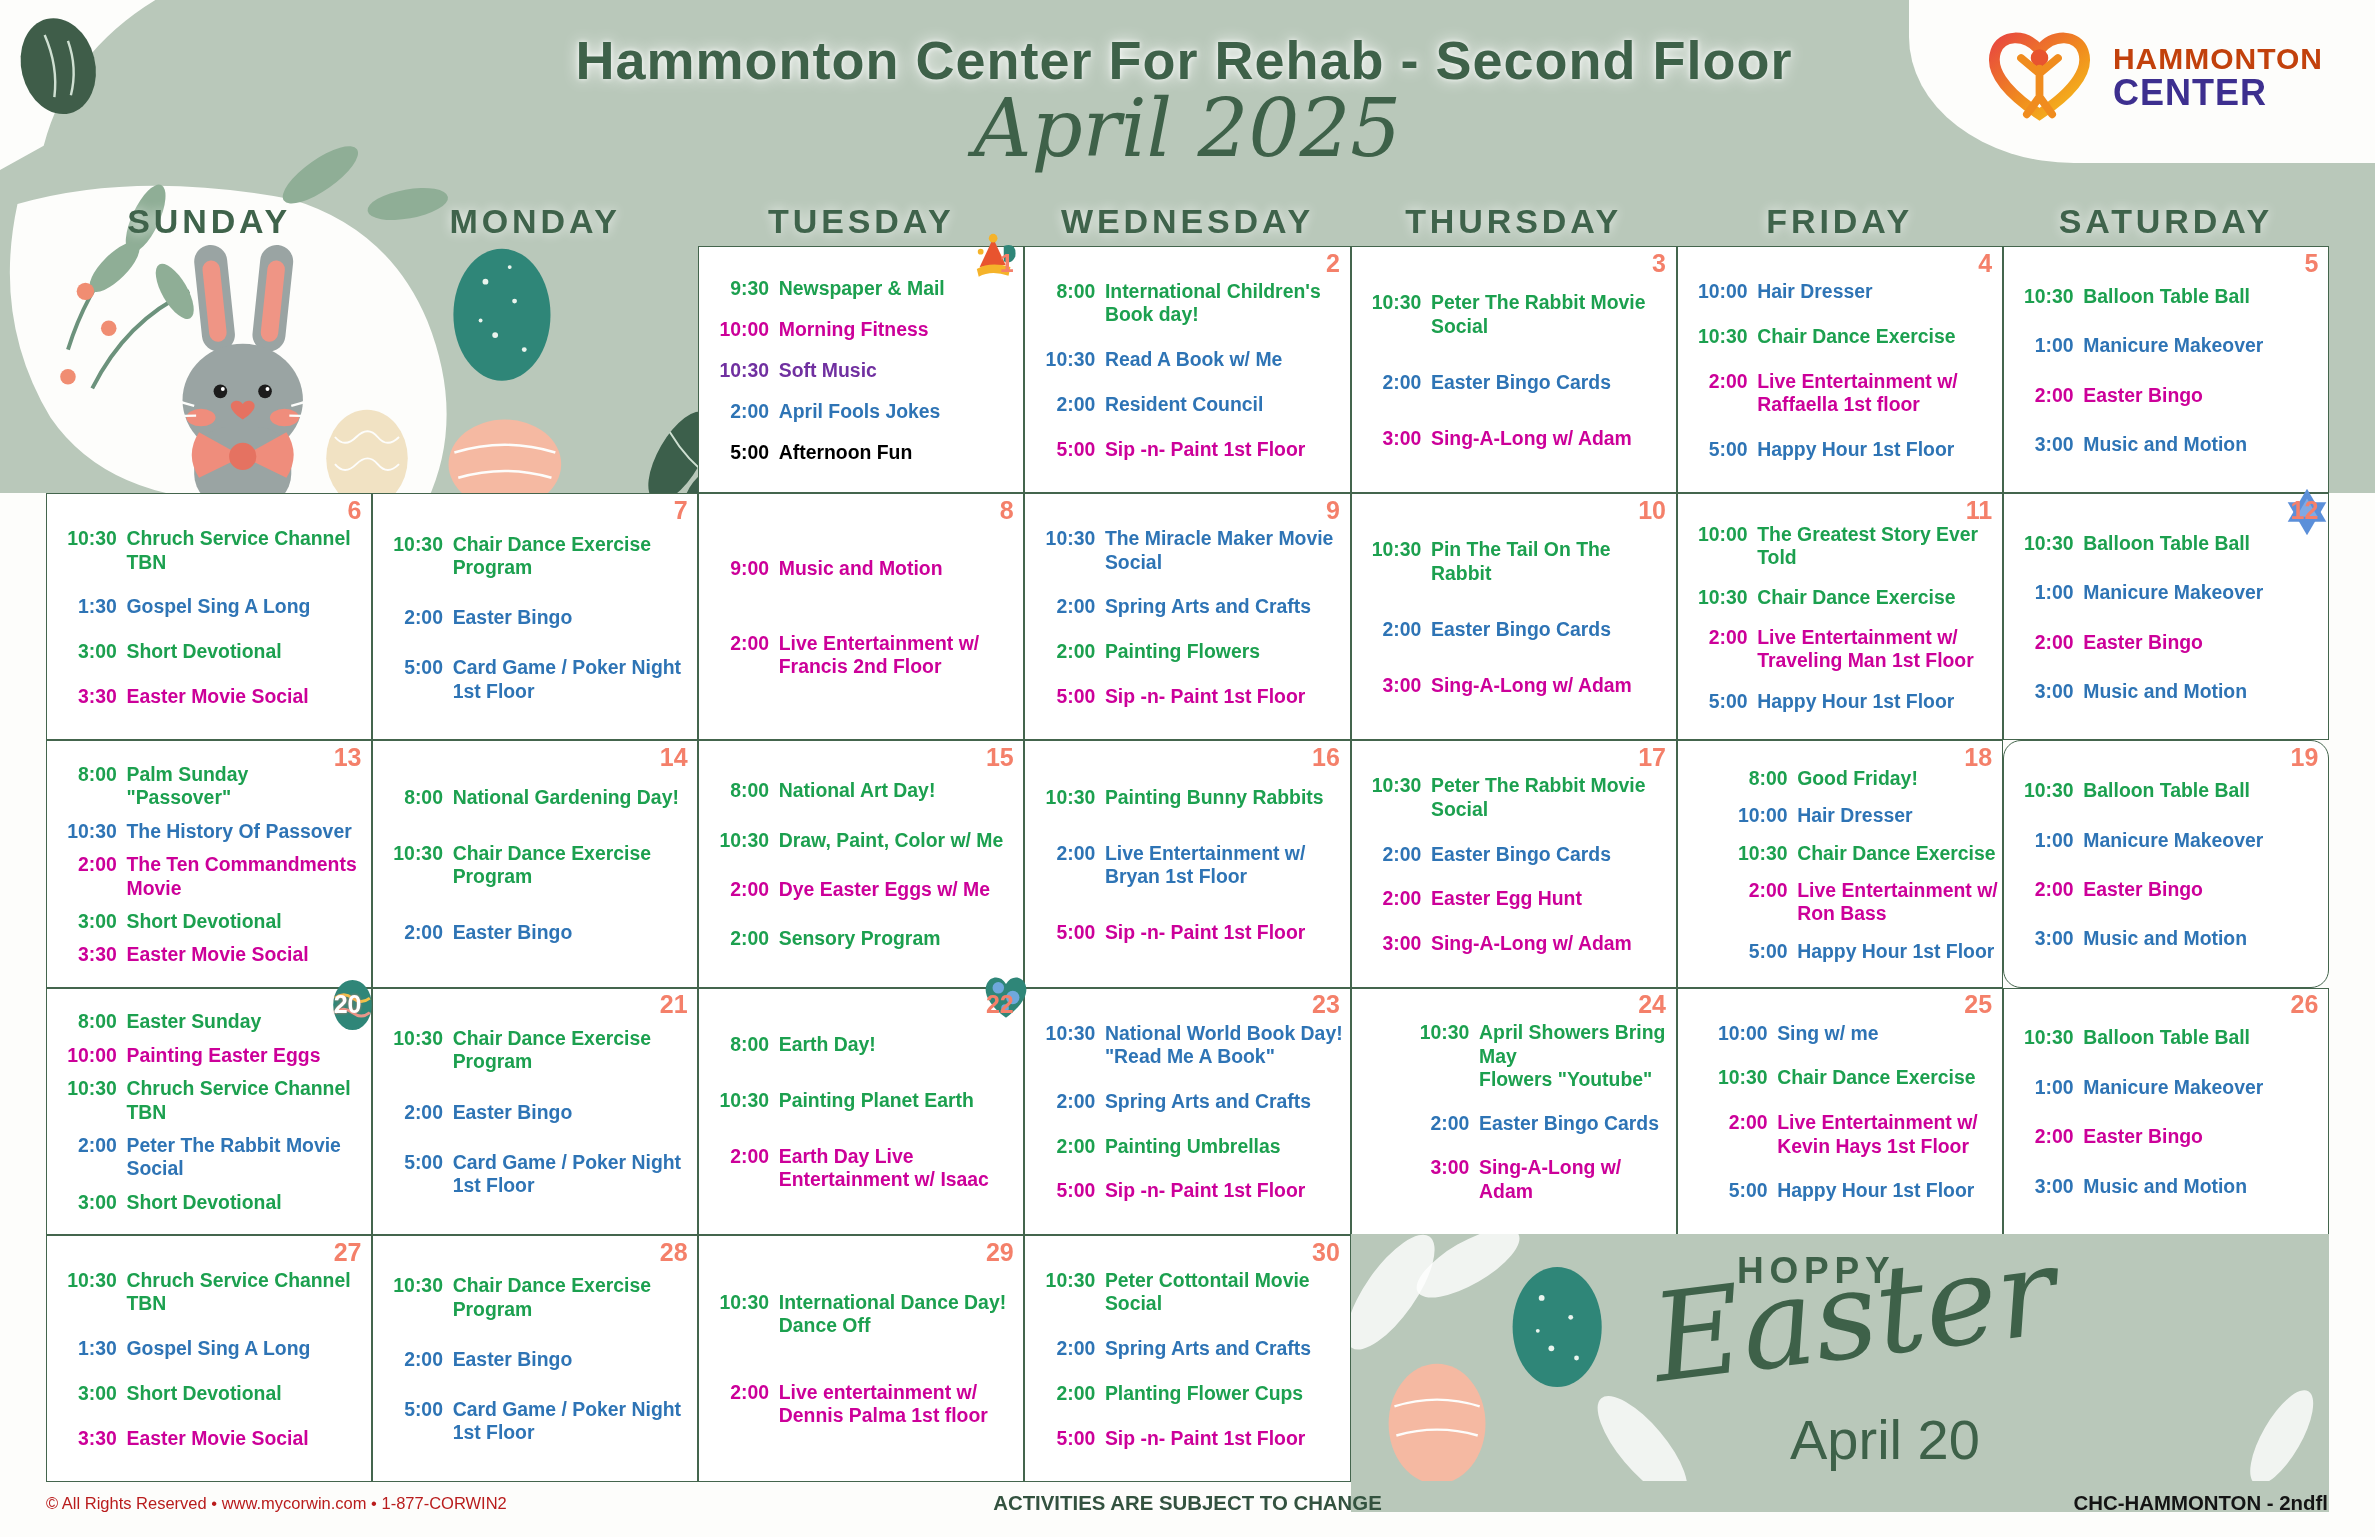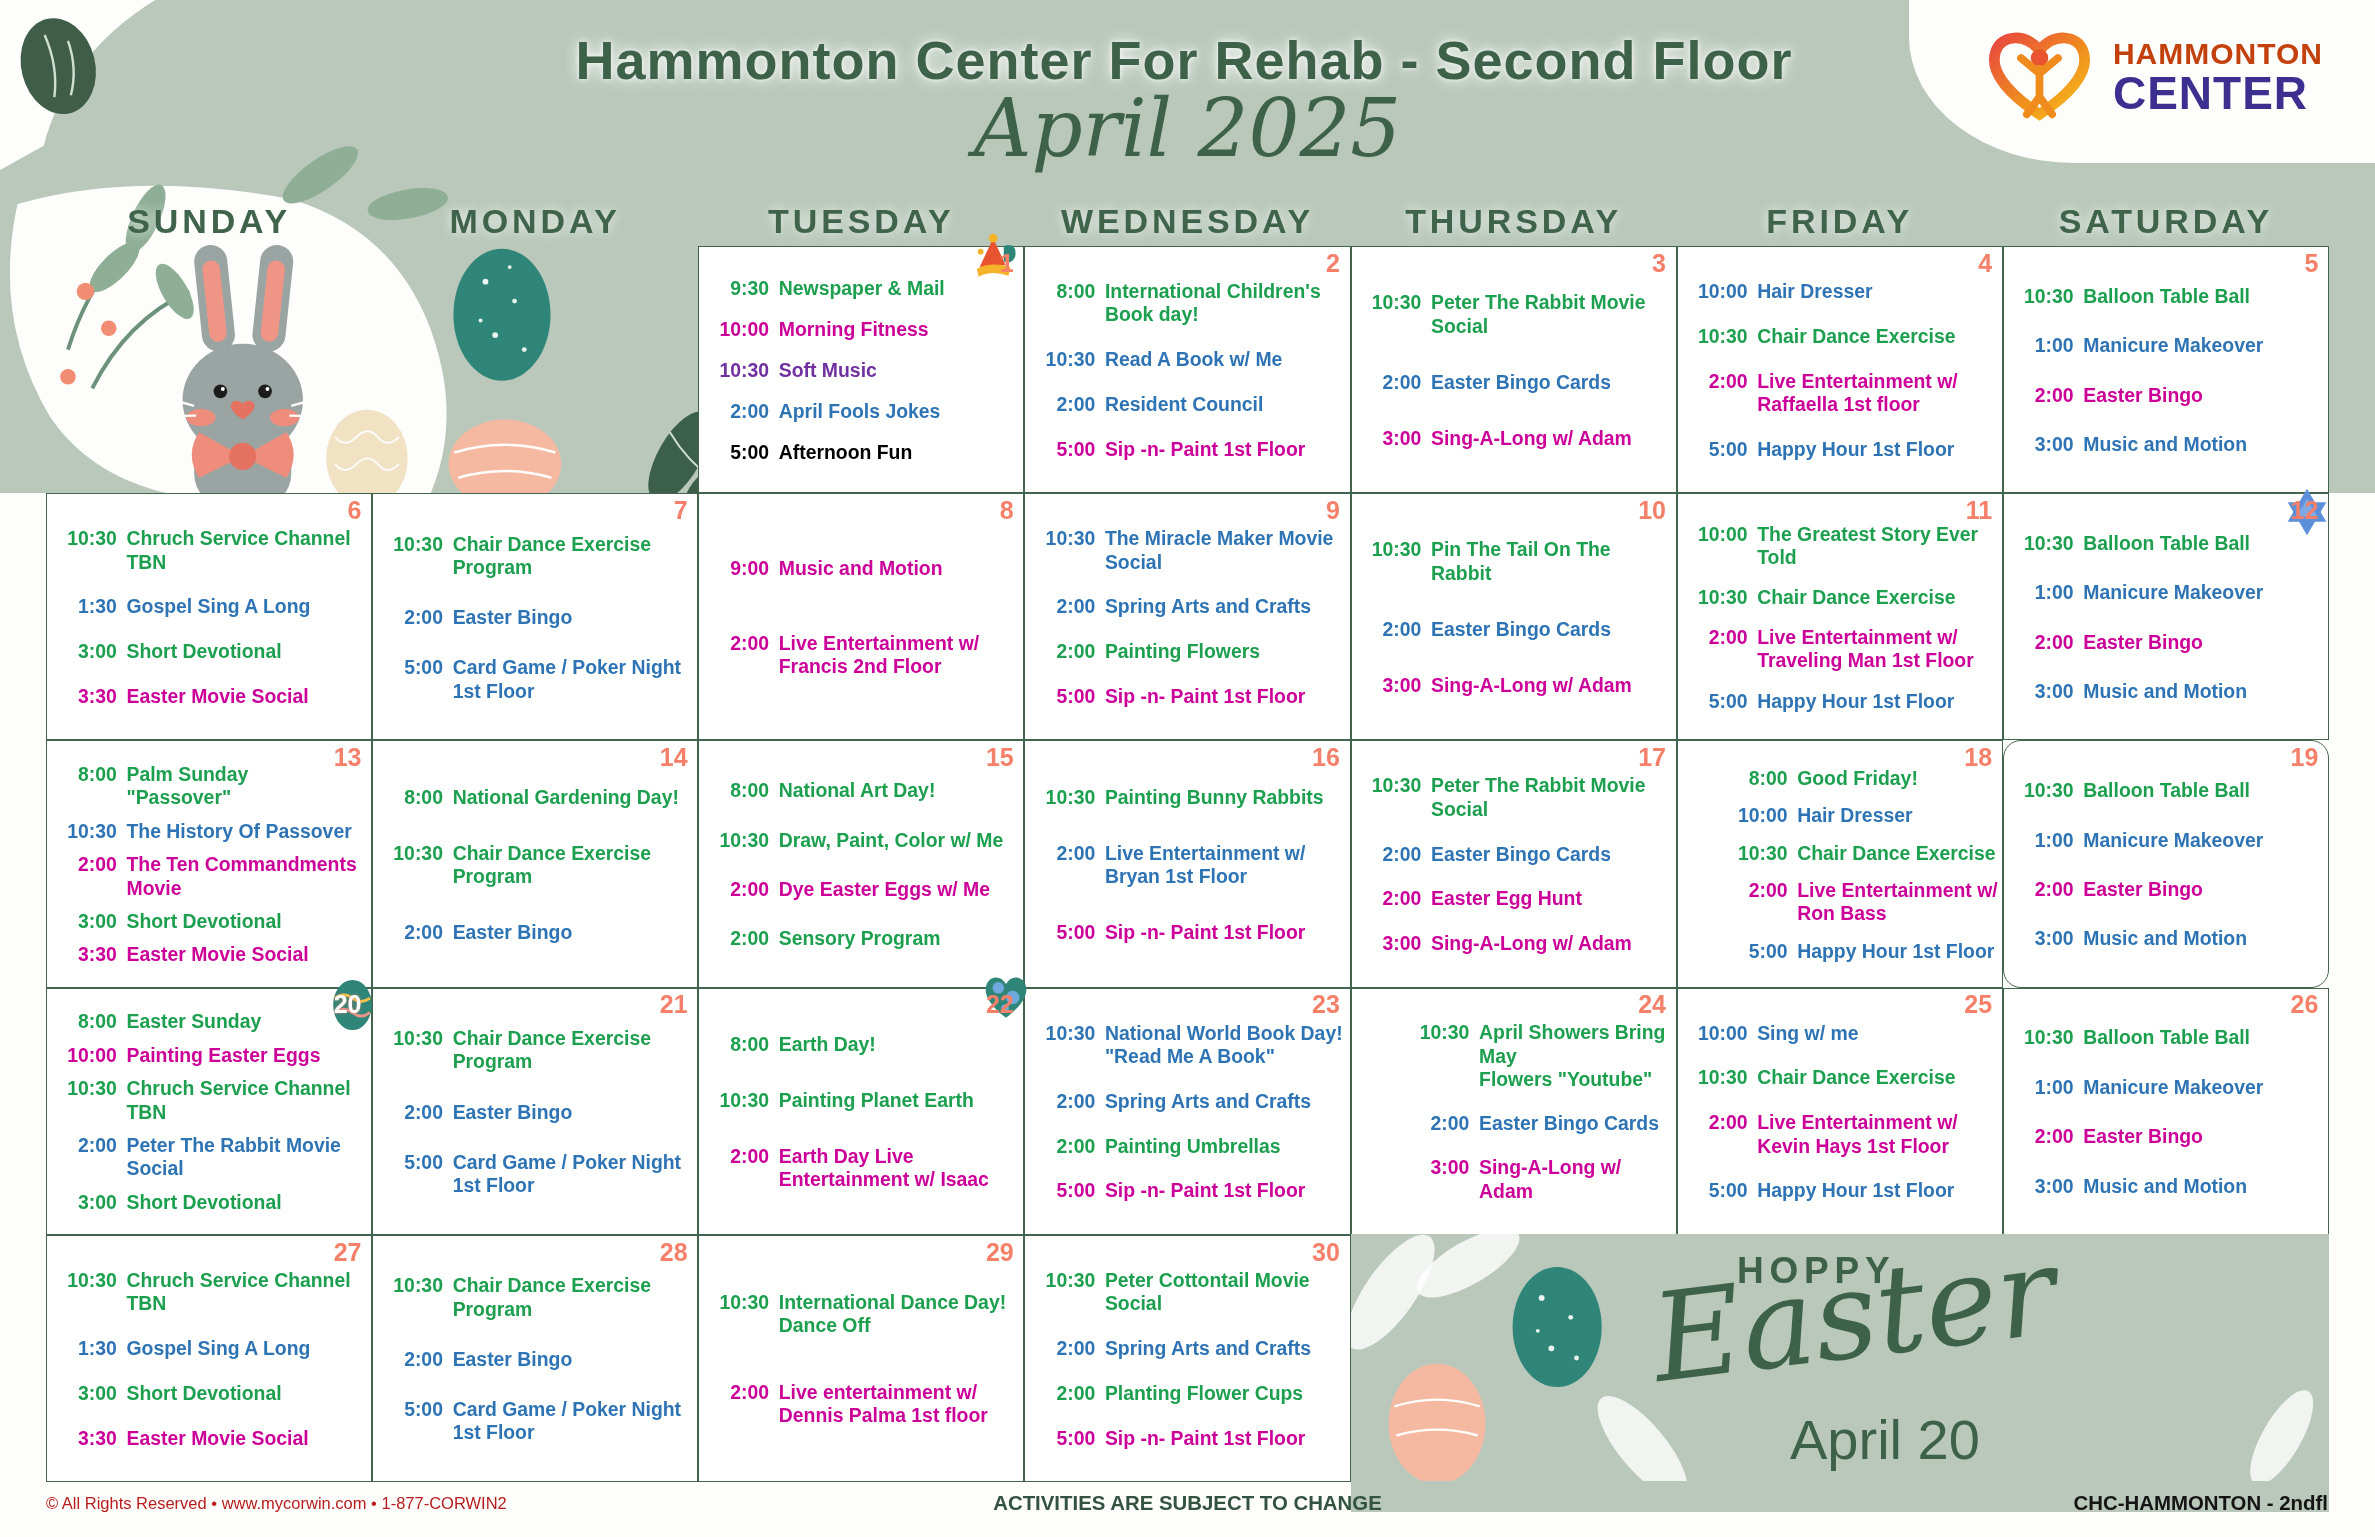--- a/index.html
+++ b/index.html
@@ -32,21 +32,21 @@
         height:100%;box-sizing:border-box;padding:11.6px 3.9px 9.7px 7.8px;}
   .event{display:flex;gap:9.7px;font-weight:bold;font-size:19.4px;line-height:1.2;}
   .event .t{width:62px;min-width:62px;text-align:right;}
   .event .x{flex:1;white-space:pre-line;}
   .c-green{color:#1ca04f}.c-blue{color:#2e74b5}.c-magenta{color:#cc0099}
   .c-purple{color:#7030a0}.c-black{color:#000}
   .tl-illo{position:absolute;left:0;top:0;z-index:1;}
   .logo{position:absolute;top:25px;right:52px;display:flex;align-items:center;gap:15.5px;z-index:4;}
   .logo-text{line-height:1;}
   .logo-line1{font-size:30px;font-weight:bold;color:#c2410c;letter-spacing:1px;}
-  .logo-line2{font-size:46px;font-weight:bold;color:#3d2f8f;letter-spacing:1px;margin-top:1.9px;}
+  .logo-line2{font-size:36px;font-weight:bold;color:#3d2f8f;letter-spacing:1px;margin-top:1.9px;}
   .easter-panel{position:absolute;left:1351px;top:1234px;width:978px;height:278px;
         background:#b9c8ba;overflow:hidden;z-index:2;}
   .hoppy{position:absolute;left:386px;top:15.5px;font-size:37px;font-weight:bold;
         letter-spacing:5.8px;color:#3e6149;}
   .easter-script{position:absolute;left:301px;top:9.7px;font-size:122px;color:#3e6149;
         font-family:"DejaVu Serif",serif;font-style:italic;transform:rotate(-7deg);}
   .april20{position:absolute;left:439px;top:173px;font-size:56px;color:#3e6149;}
   .note-box{position:absolute;right:11.6px;top:50px;width:287px;height:144px;
         background:#fafaf8;padding:15.5px 11.6px;display:flex;align-items:center;
         font-weight:bold;font-size:24px;line-height:1.22;text-align:center;color:#000;}
@@ -690,21 +690,21 @@
           <div class="event c-blue">
             <span class="t">2:00</span>
             <span class="x">Easter Bingo Cards</span>
           </div>
           <div class="event c-magenta">
             <span class="t">3:00</span>
             <span class="x">Sing-A-Long w/ Adam</span>
           </div>
         </div>
       </div>
-      <div class="cell" style="grid-area: 4 / 6;">
+      <div class="cell" style="grid-area: 4 / 6; padding-left: 20px;">
         <span class="date">25</span>
         <div class="events">
           <div class="event c-blue">
             <span class="t">10:00</span>
             <span class="x">Sing w/ me</span>
           </div>
           <div class="event c-green">
             <span class="t">10:30</span>
             <span class="x">Chair Dance Exercise</span>
           </div>

